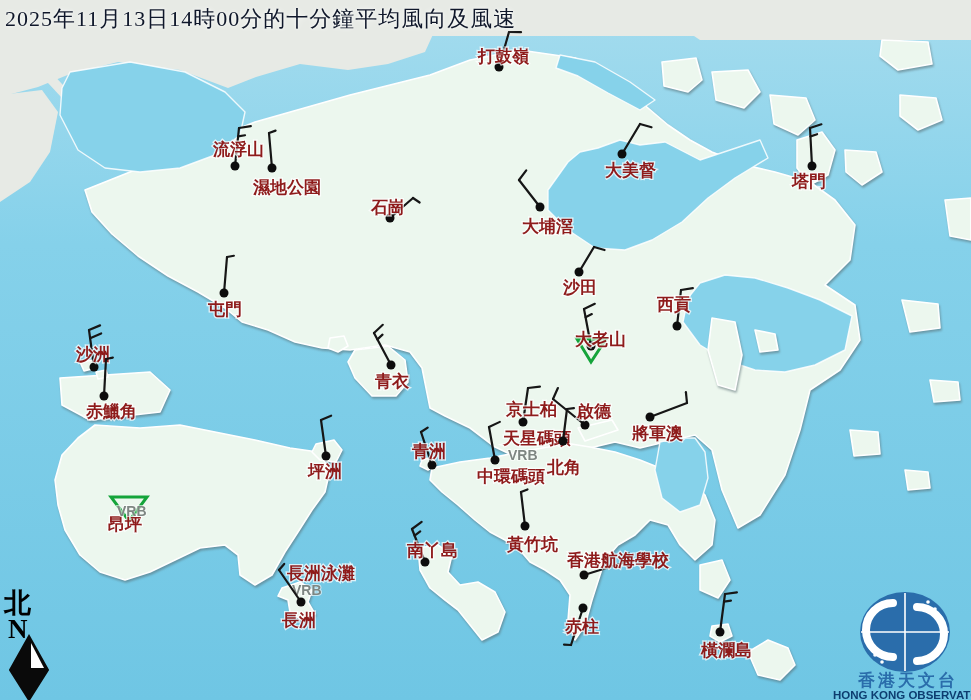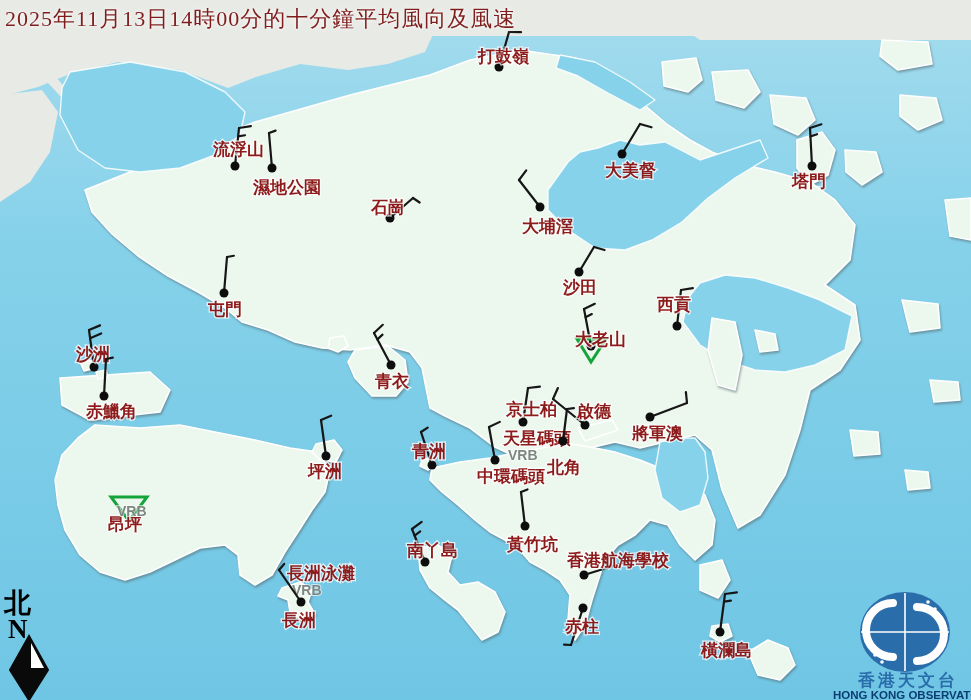--- a/index.html
+++ b/index.html
@@ -3,21 +3,21 @@
 <meta charset="utf-8">
 <style>
   html,body{margin:0;padding:0;background:#5db8d8;}
   #stage{position:relative;width:971px;height:700px;overflow:hidden;
          font-family:"Liberation Serif","DejaVu Serif",serif;}
   #stage svg{position:absolute;left:0;top:0;}
   .land{filter:drop-shadow(1.5px 2px 1px rgba(85,105,112,.55));}
   .land path, .land polygon{fill:#ecf7ee;stroke:#ffffff;stroke-width:1.6;stroke-linejoin:round;}
   .water path{fill:#86d2ea;stroke:rgba(255,255,255,.85);stroke-width:1.4;stroke-linejoin:round;}
   .urban path{fill:#e7eae5;stroke:none;}
-  #title{position:absolute;left:5px;top:4px;font-size:22px;color:#7f1d1d;
+  #title{position:absolute;left:5px;top:4px;font-size:22px;color:#0f172a;
          letter-spacing:1px;white-space:nowrap;
          text-shadow:0 0 3px rgba(255,255,255,.9),0 0 6px rgba(255,255,255,.7);}
   text.stn-label{font-size:17px;font-weight:600;fill:#8e1b1b;
       font-family:"Liberation Serif","DejaVu Serif",serif;
       paint-order:stroke;stroke:rgba(255,255,255,.75);stroke-width:2.5px;}
   text.vrb-label{font-size:14px;font-weight:bold;fill:#7e8682;
       font-family:"Liberation Sans","DejaVu Sans",sans-serif;
       paint-order:stroke;stroke:rgba(255,255,255,.6);stroke-width:2px;}
   .barb{stroke:#161616;stroke-width:2.2;stroke-linecap:round;fill:none;}
   .stn-dot{fill:#0d0d0d;}

